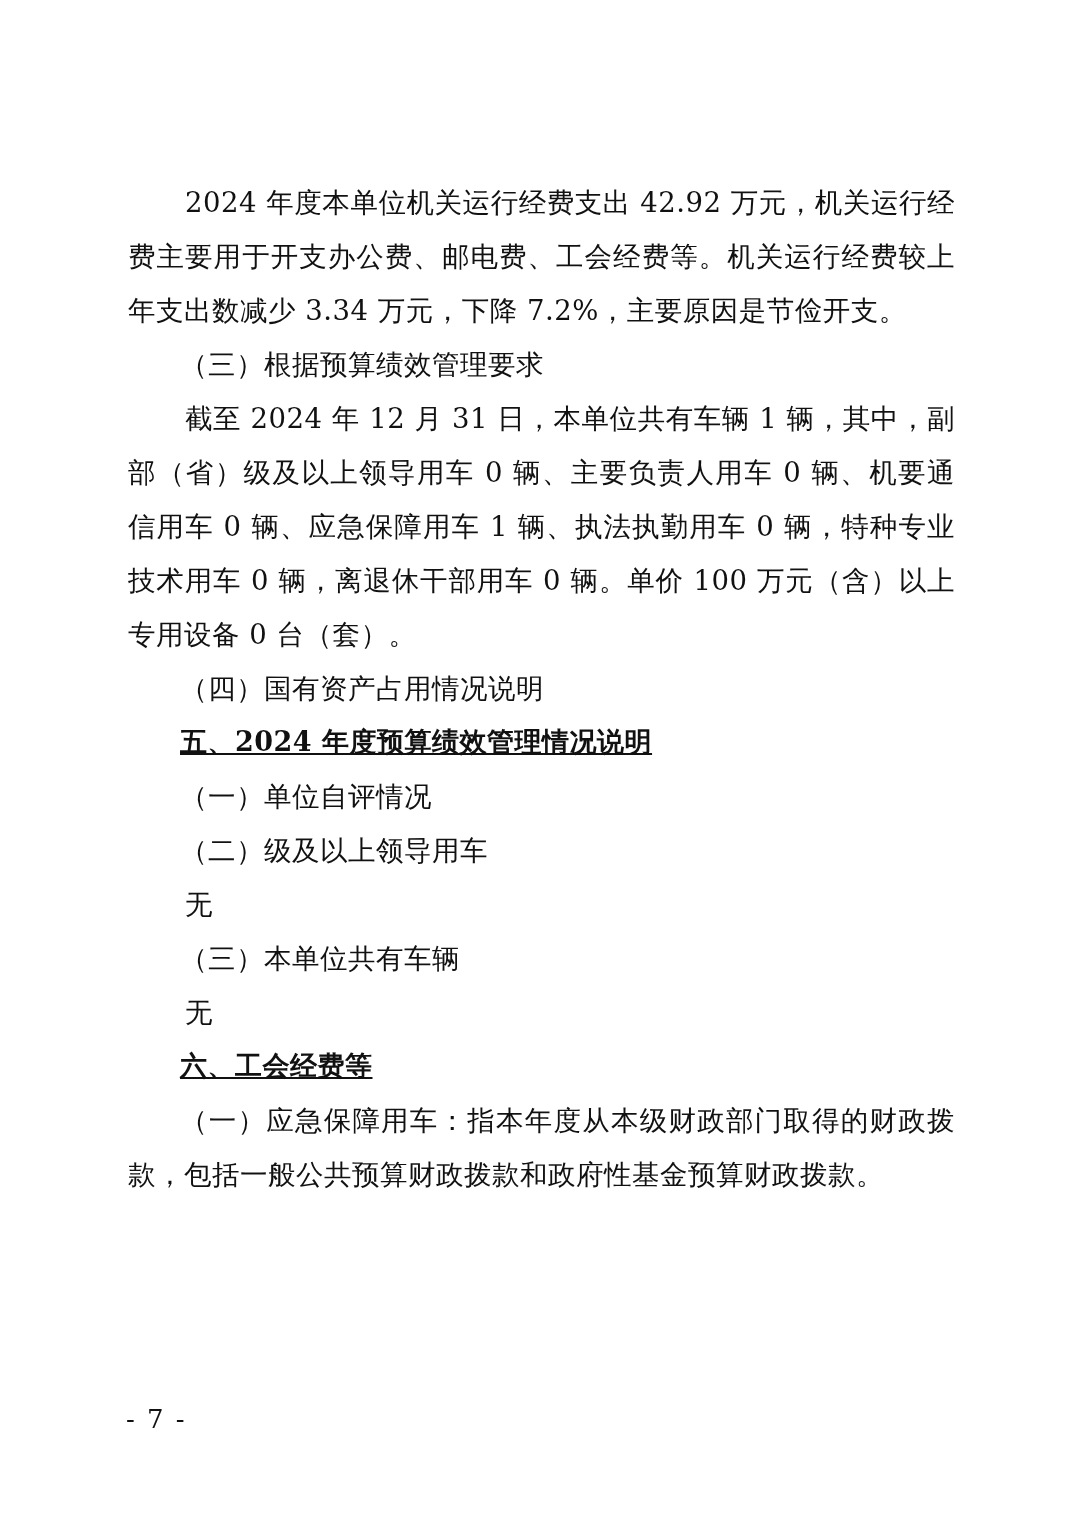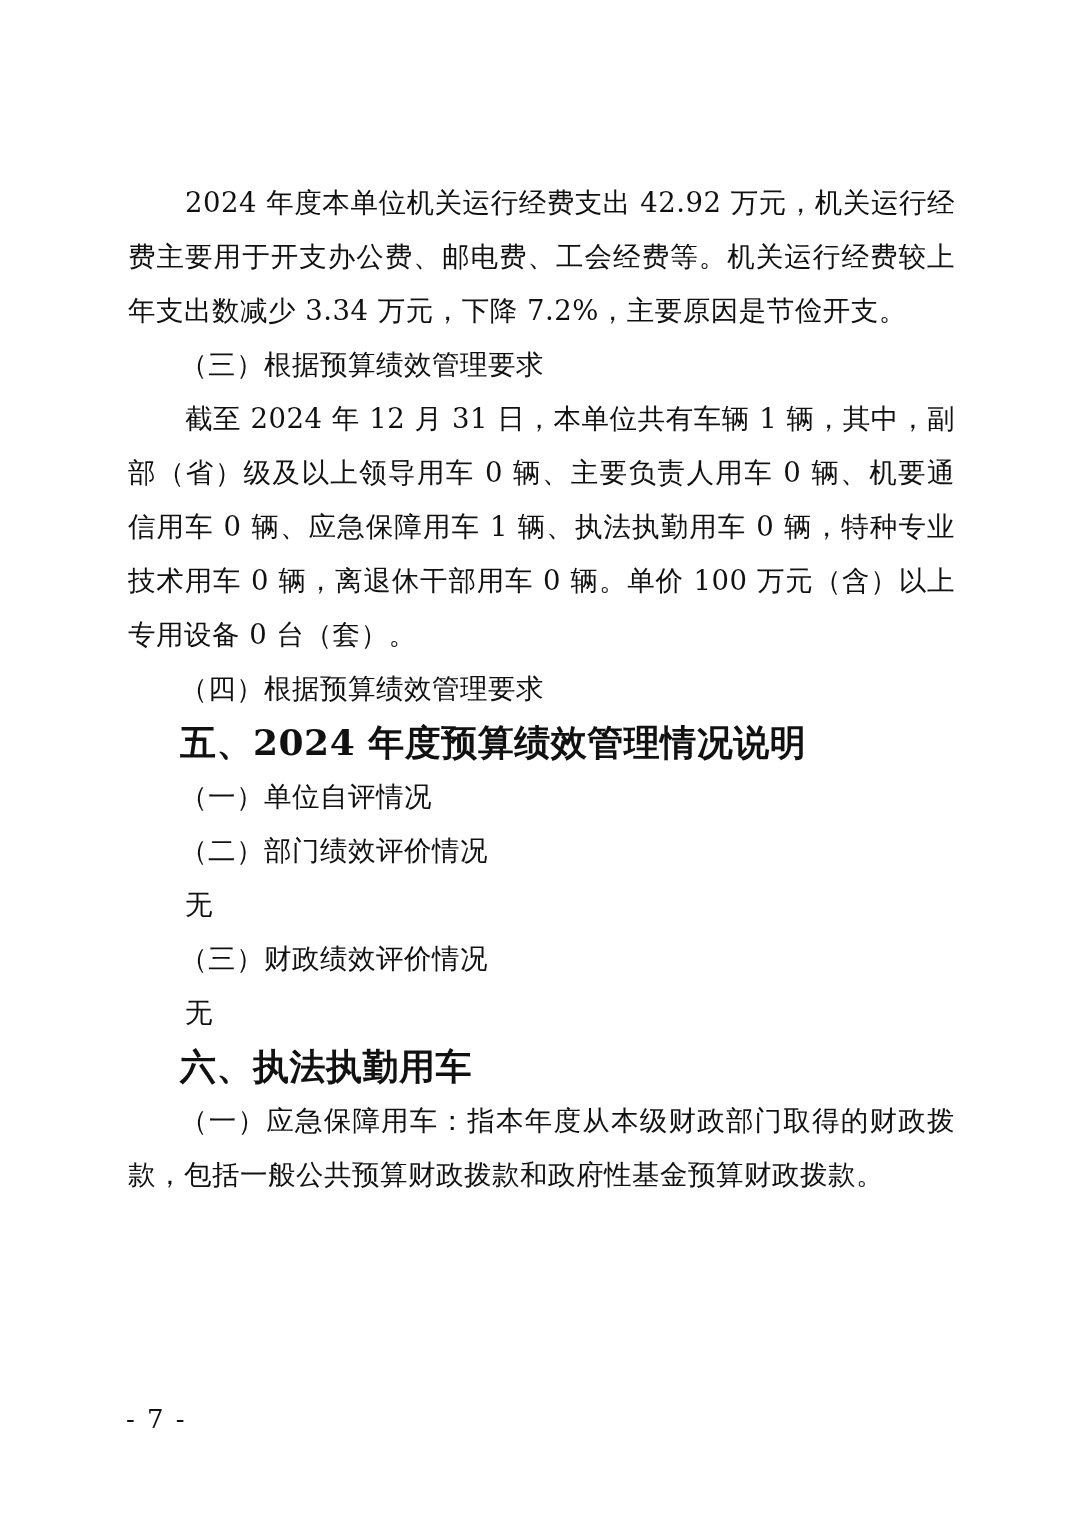--- a/index.html
+++ b/index.html
@@ -32,26 +32,27 @@
     letter-spacing: 0.5px;
     word-break: break-all;
   }
   .indent {
     text-indent: 57px;
   }
   .indent-paren {
     text-indent: 52px;
   }
   .heading {
-    font-size: 36px;
+    font-size: 27px;
     line-height: 54px;
     font-weight: bold;
     text-indent: 52px;
     margin: 0;
     letter-spacing: 0.5px;
+    text-decoration: underline;
   }
   .footer {
     position: absolute;
     left: 0;
     top: 1404px;
     width: 1075px;
     text-align: left;
     padding-left: 126px;
     box-sizing: border-box;
     font-size: 26px;
@@ -63,35 +64,35 @@
 <body>
 
 <div class="page">
 
   <p class="para indent">2024 年度本单位机关运行经费支出 42.92 万元，机关运行经费主要用于开支办公费、邮电费、工会经费等。机关运行经费较上年支出数减少 3.34 万元，下降 7.2%，主要原因是节俭开支。</p>
 
   <p class="para indent-paren">（三）根据预算绩效管理要求</p>
 
   <p class="para indent">截至 2024 年 12 月 31 日，本单位共有车辆 1 辆，其中，副部（省）级及以上领导用车 0 辆、主要负责人用车 0 辆、机要通信用车 0 辆、应急保障用车 1 辆、执法执勤用车 0 辆，特种专业技术用车 0 辆，离退休干部用车 0 辆。单价 100 万元（含）以上专用设备 0 台（套）。</p>
 
-  <p class="para indent-paren">（四）根据预算绩效管理要求</p>
+  <p class="para indent-paren">（四）国有资产占用情况说明</p>
 
 
   <p class="heading">五、2024 年度预算绩效管理情况说明</p>
 
   <p class="para indent-paren">（一）单位自评情况</p>
 
 
-  <p class="para indent-paren">（二）部门绩效评价情况</p>
+  <p class="para indent-paren">（二）级及以上领导用车</p>
 
   <p class="para indent">无</p>
 
-  <p class="para indent-paren">（三）财政绩效评价情况</p>
+  <p class="para indent-paren">（三）本单位共有车辆</p>
 
   <p class="para indent">无</p>
 
-  <p class="heading">六、执法执勤用车</p>
+  <p class="heading">六、工会经费等</p>
 
   <p class="para indent-paren">（一）应急保障用车：指本年度从本级财政部门取得的财政拨款，包括一般公共预算财政拨款和政府性基金预算财政拨款。</p>
 
 </div>
 
 <div class="footer">- 7 -</div>
 
 </body></html>

